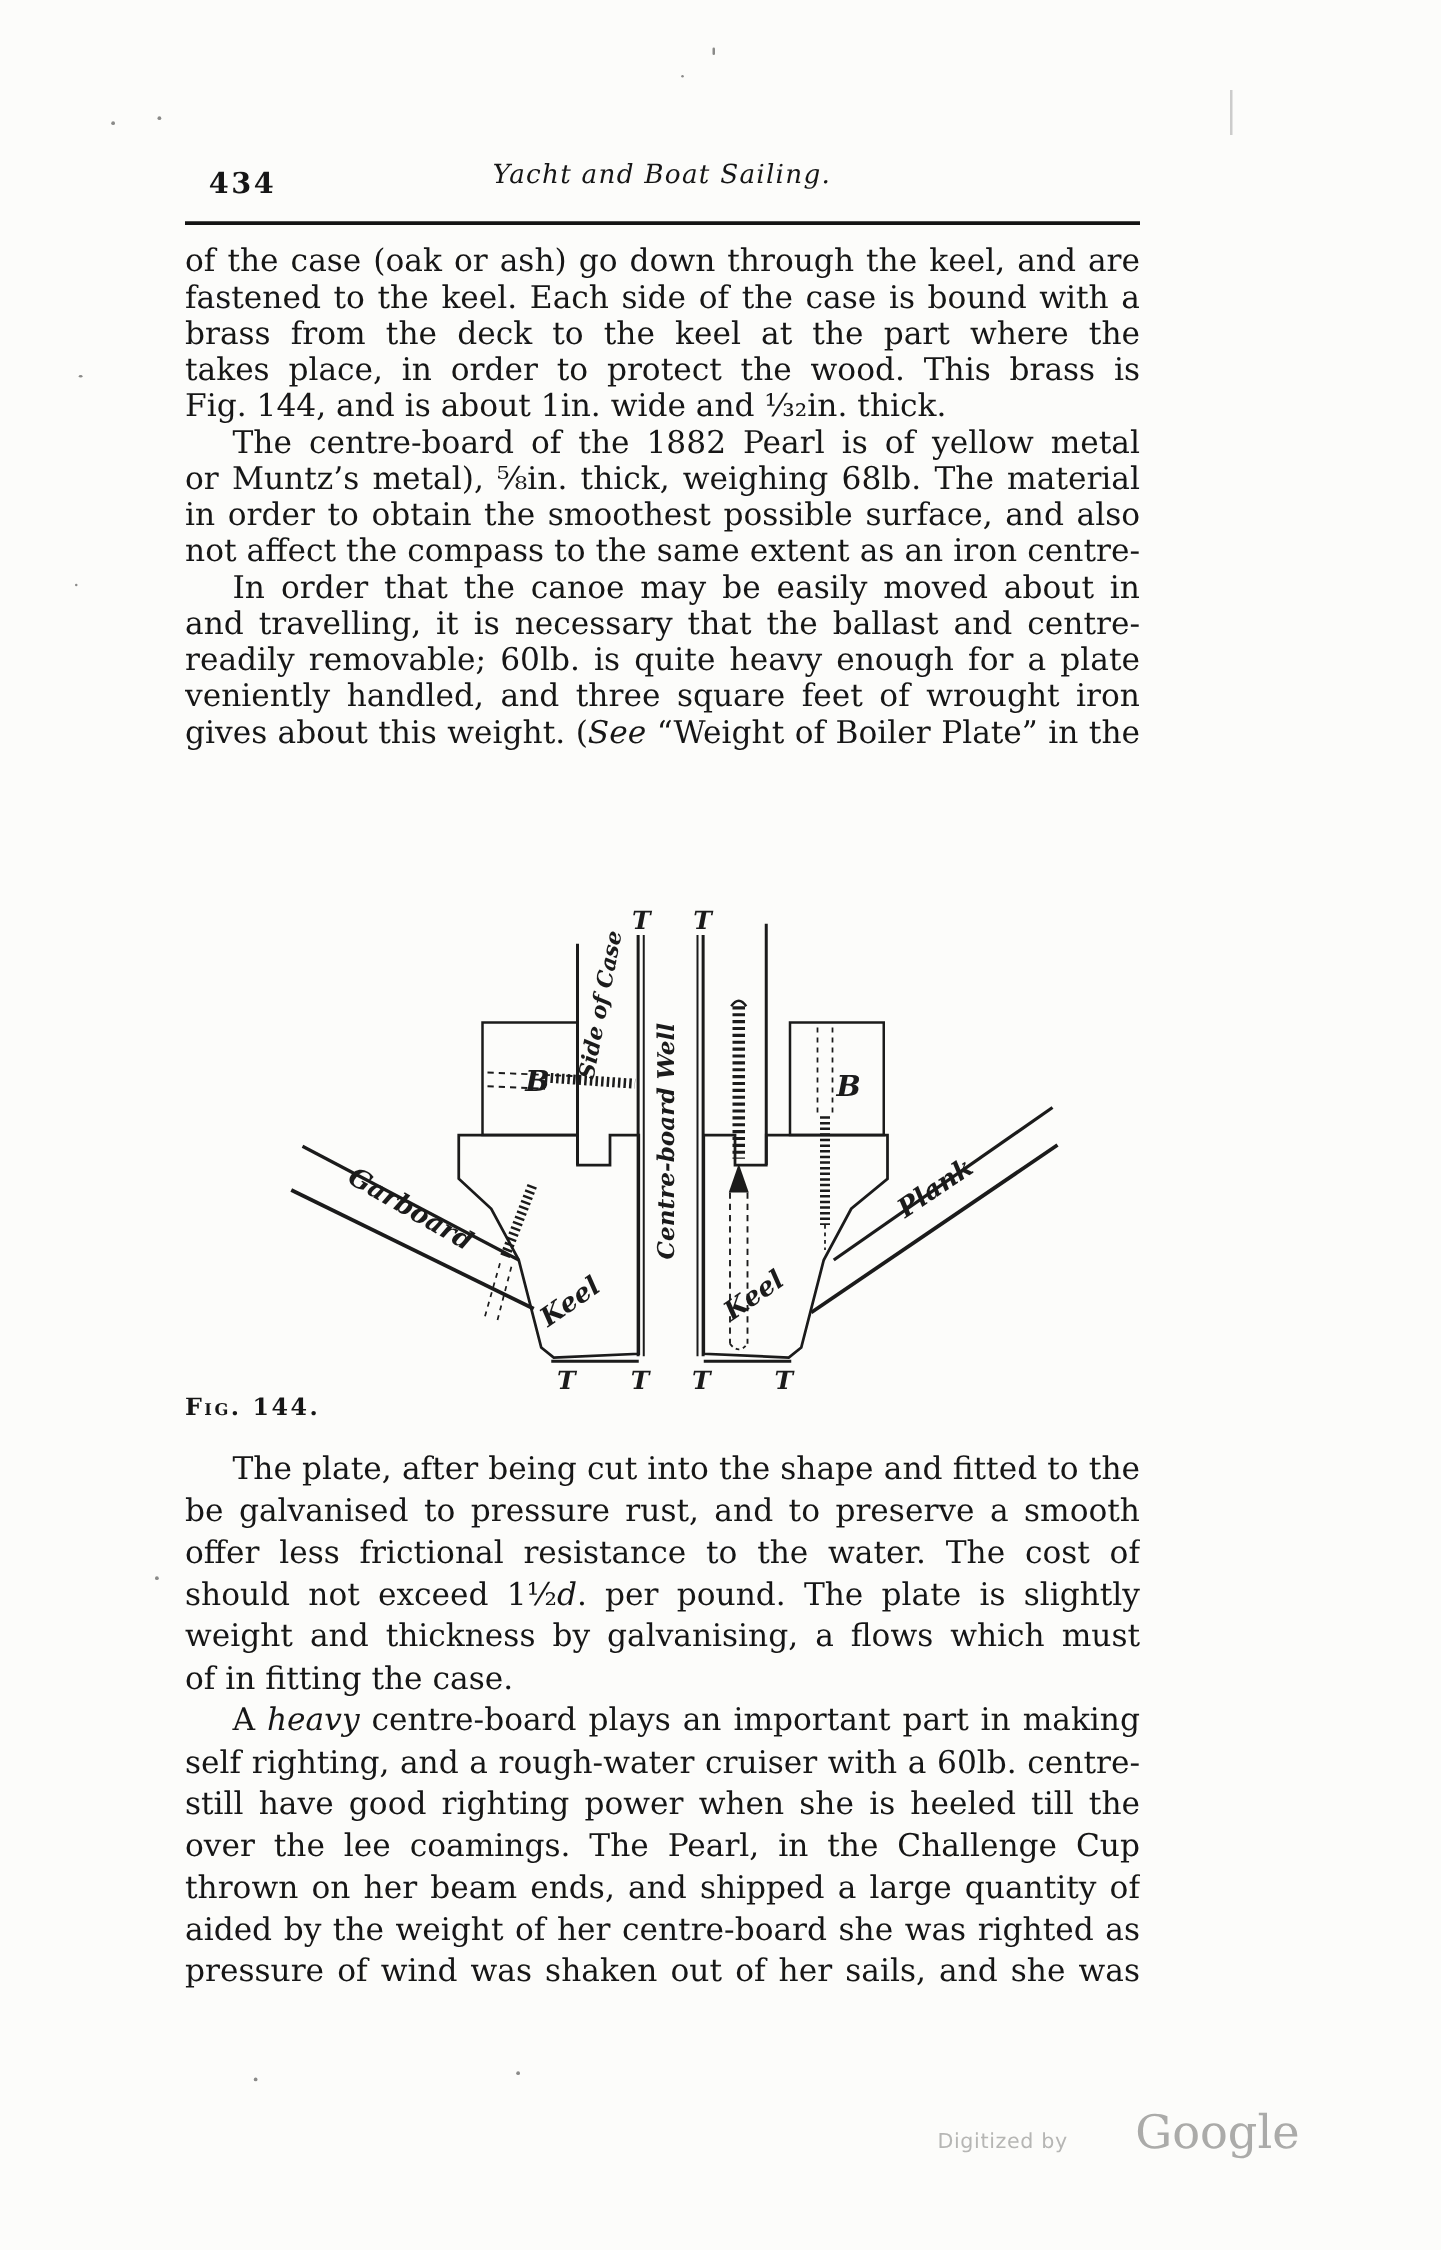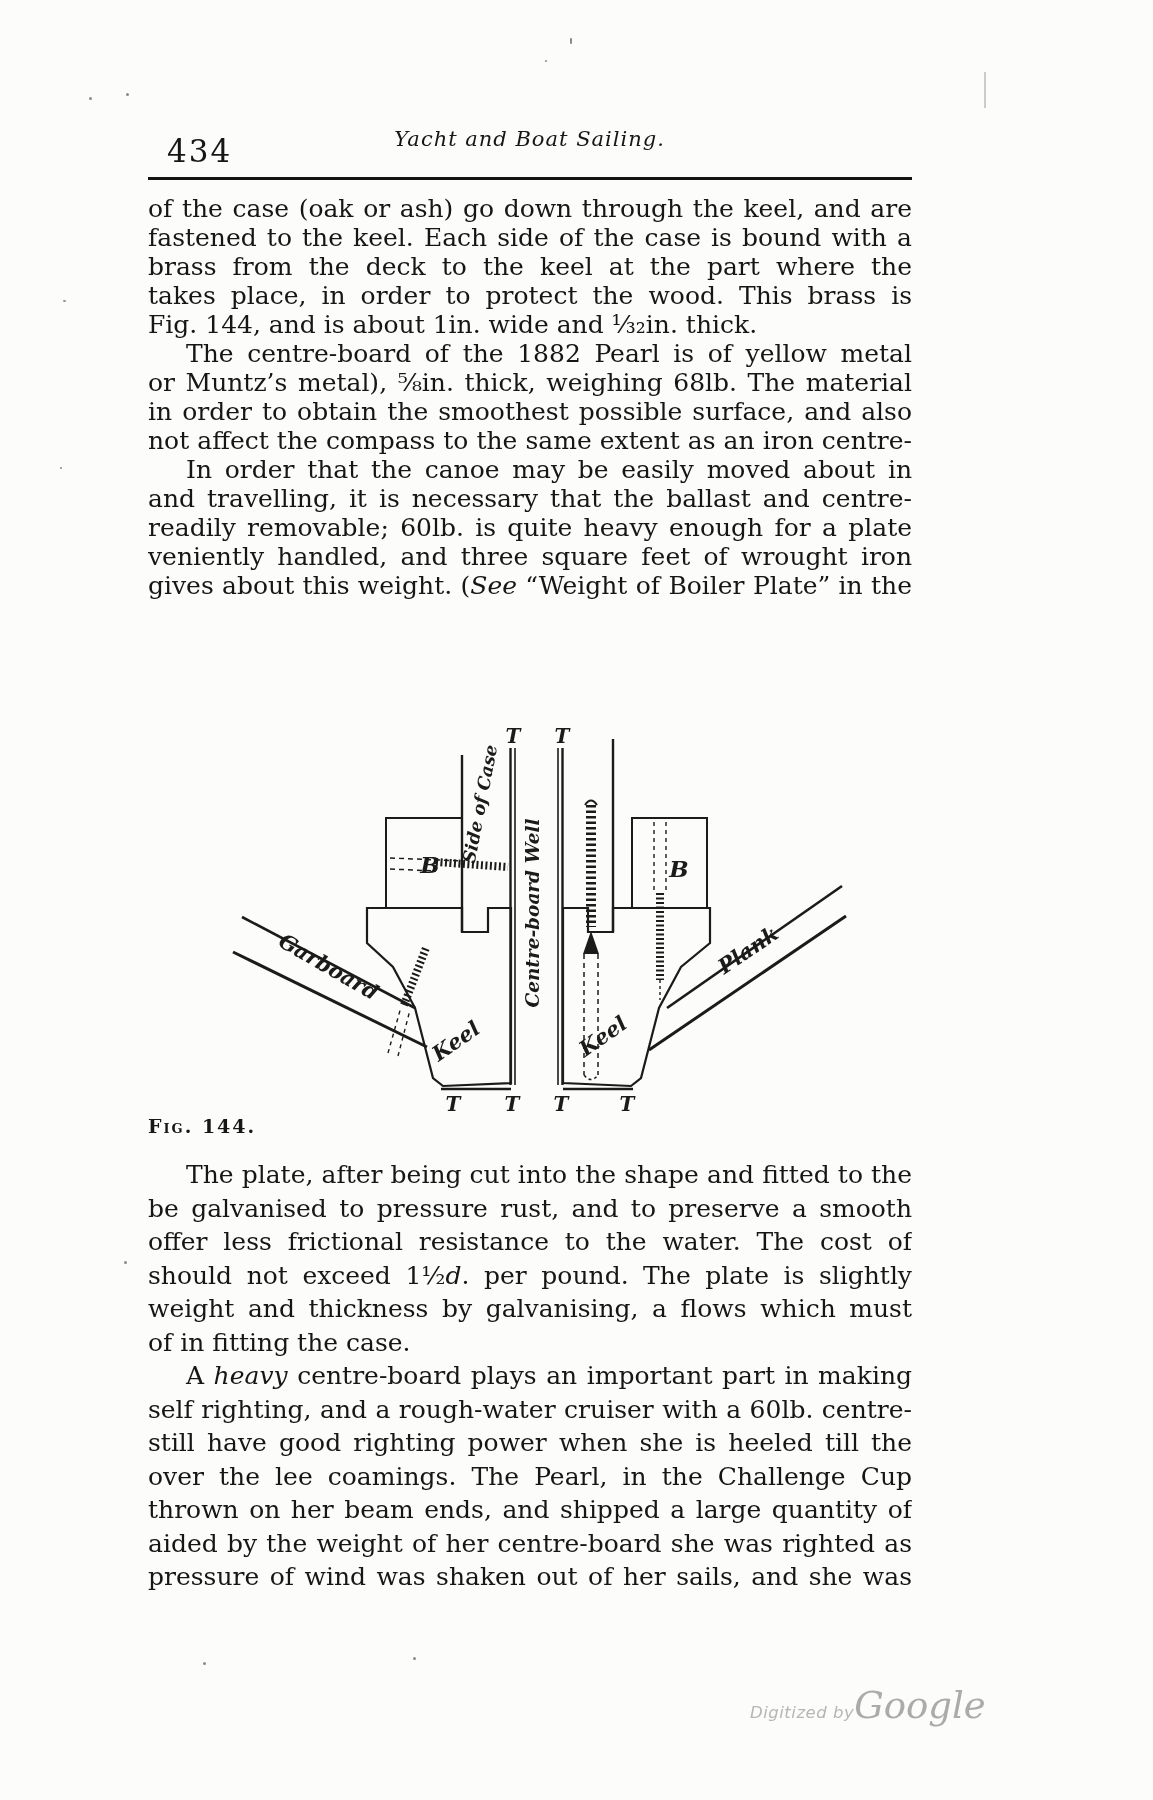--- a/index.html
+++ b/index.html
@@ -7,21 +7,21 @@
     position:relative;
     width:1153px;height:1800px;
     background:#fcfcfa;
     font-family:"DejaVu Serif","Liberation Serif",serif;
     color:#161616;
     overflow:hidden;
     margin:0 auto;
   }
   .pagenum{
     position:absolute;left:167px;top:133px;
-    font-size:31px;font-weight:normal;letter-spacing:2px;
+    font-size:23px;font-weight:bold;letter-spacing:2px;
   }
   .header-title{
     position:absolute;left:148px;top:127px;width:763px;
     text-align:center;font-style:italic;font-size:21px;letter-spacing:1px;
   }
   .header-rule{
     position:absolute;left:148px;top:177px;width:764px;height:0;
     border-top:3px solid #141414;
   }
   .textblock{
@@ -40,29 +40,29 @@
   .line.indent{text-indent:38px;}
   .it{font-style:italic;}
   .glyph-t{font-family:"DejaVu Sans","Liberation Sans",sans-serif;font-weight:bold;font-size:0.92em;}
   .figure{position:absolute;left:230px;top:655px;width:620px;height:460px;}
   .fig-caption{
     position:absolute;left:148px;top:1115px;width:763px;
     font-variant:small-caps;font-weight:bold;font-size:19px;letter-spacing:2px;
   }
   .watermark{
     position:absolute;left:750px;top:1684px;
-    display:flex;align-items:baseline;font-style:italic;
+    display:flex;align-items:baseline;gap:10px;
   }
   .watermark .pref{
     font-family:"DejaVu Sans","Liberation Sans",sans-serif;
     font-size:16.5px;color:#b6b6b4;letter-spacing:0.5px;
   }
   .watermark .brand{
     font-family:"DejaVu Serif","Liberation Serif",serif;
-    font-size:37px;color:#ababa9;letter-spacing:0px;
+    font-size:37px;color:#ababa9;letter-spacing:0px;margin-left:44px;
   }
   .speck{position:absolute;background:#8a8a88;border-radius:50%;}
   .edge-line{position:absolute;left:984px;top:72px;width:2px;height:36px;background:#cccccb;}
   svg text{fill:#1b1b1b;}
   .fig-t{font-size:20px;font-weight:bold;font-style:italic;}
   .fig-b{font-size:23px;font-weight:bold;font-style:italic;}
   .fig-script{font-size:21px;font-style:italic;font-weight:bold;}
   .fig-script-sm{font-size:17.5px;font-style:italic;font-weight:bold;}
   .fig-well{font-size:18.5px;font-style:italic;font-weight:bold;}
 </style>

